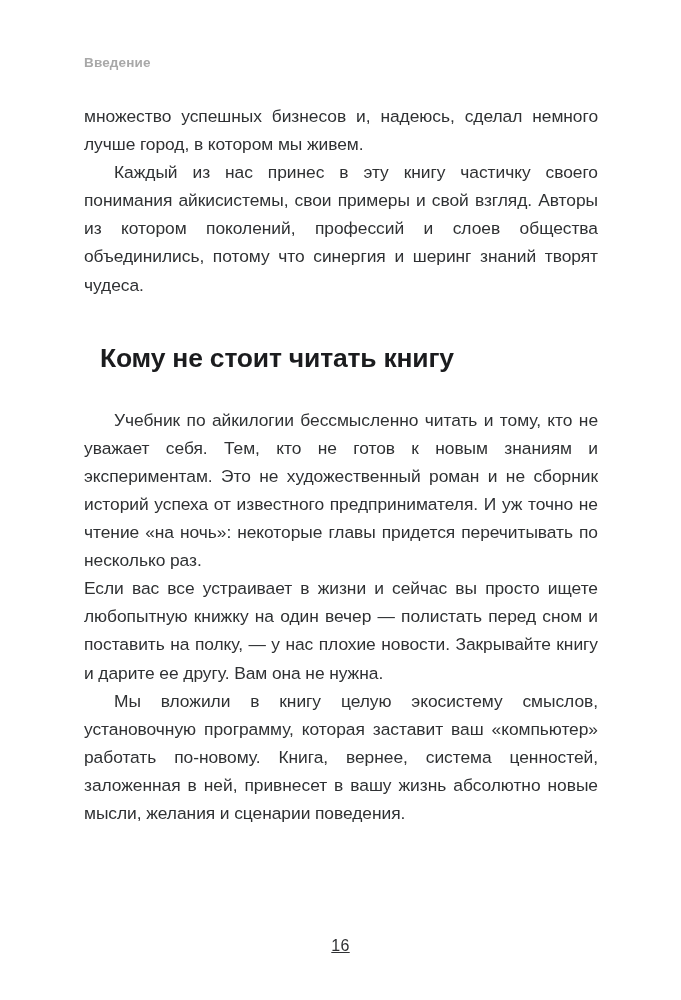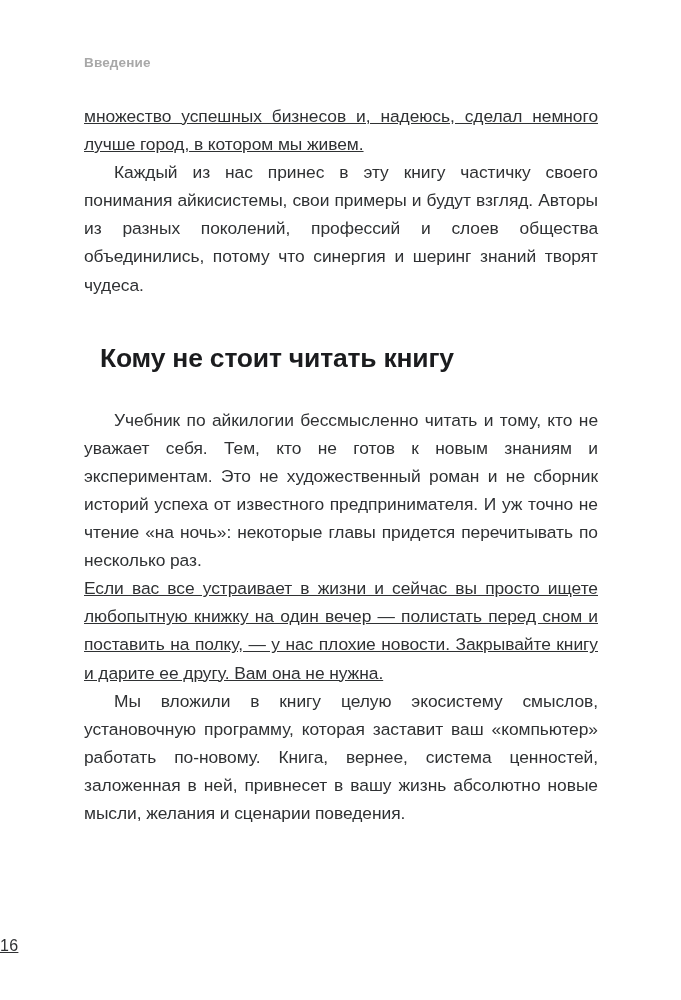--- a/index.html
+++ b/index.html
@@ -51,60 +51,60 @@
     text-align: justify;
     text-justify: inter-word;
     word-spacing: -0.1px;
     letter-spacing: -0.05px;
     text-indent: 30px;
     hyphens: manual;
   }
 
   .body-par.no-indent {
     text-indent: 0;
-    text-decoration: underline;
   }
 
   
   .section-heading {
     margin: 16px;
     font-size: 26.5px;
     line-height: 32px;
     font-weight: 700;
     color: #1b1c1e;
     letter-spacing: -0.2px;
     padding-top: 27px;
     padding-bottom: 16px;
   }
 
   
   .folio {
     position: absolute;
     left: 0;
     right: 0;
     top: 936px;
+    text-align: center;
     font-size: 16px;
     line-height: 20px;
     color: #2f3133;
     letter-spacing: 0.3px;
     text-decoration: underline;
   }
 </style>
 </head>
 <body>
 
 <div class="page">
 
   <div class="running-head">Введение</div>
 
   <div class="text-column">
 
     <p class="body-par no-indent">множество успешных бизнесов и, надеюсь, сделал немного лучше город, в котором мы живем.</p>
 
-    <p class="body-par">Каждый из нас принес в эту книгу частичку своего понимания айкисистемы, свои примеры и будут взгляд. Авторы из разных поколений, профессий и слоев общества объединились, потому что синергия и шеринг знаний творят чудеса.</p>
+    <p class="body-par">Каждый из нас принес в эту книгу частичку своего понимания айкисистемы, свои примеры и свой взгляд. Авторы из котором поколений, профессий и слоев общества объединились, потому что синергия и шеринг знаний творят чудеса.</p>
 
 
 
     <h2 class="section-heading">Кому не стоит читать книгу</h2>
 
     <p class="body-par">Учебник по айкилогии бессмысленно читать и тому, кто не уважает себя. Тем, кто не готов к новым знаниям и экспериментам. Это не художественный роман и не сборник историй успеха от известного предпринимателя. И уж точно не чтение «на ночь»: некоторые главы придется перечитывать по несколько раз.</p>
 
     <p class="body-par no-indent">Если вас все устраивает в жизни и сейчас вы просто ищете любопытную книжку на один вечер — полистать перед сном и поставить на полку, — у нас плохие новости. Закрывайте книгу и дарите ее другу. Вам она не нужна.</p>
 
     <p class="body-par">Мы вложили в книгу целую экосистему смыслов, установочную программу, которая заставит ваш «компьютер» работать по-новому. Книга, вернее, система ценностей, заложенная в ней, привнесет в вашу жизнь абсолютно новые мысли, желания и сценарии поведения.</p>

